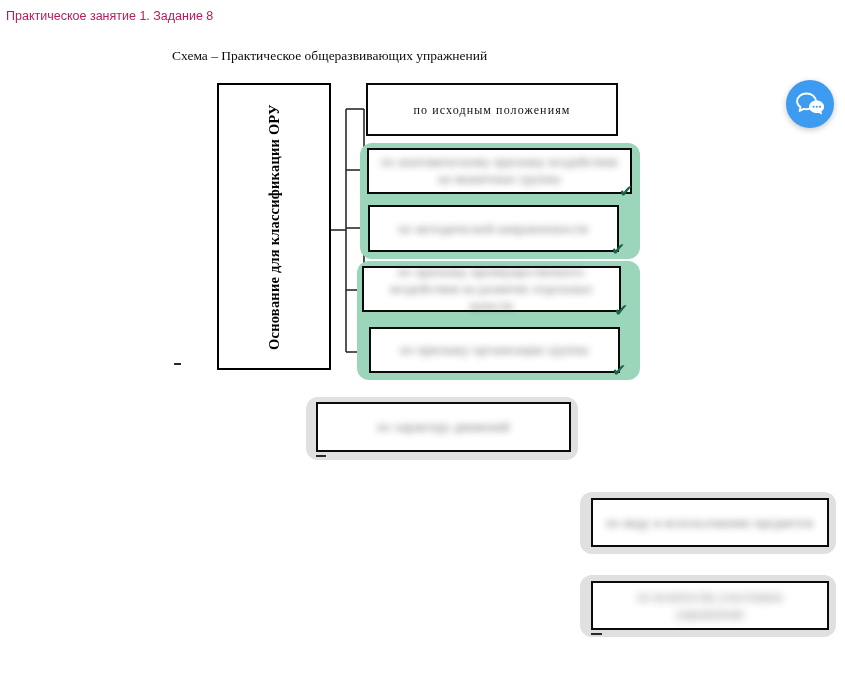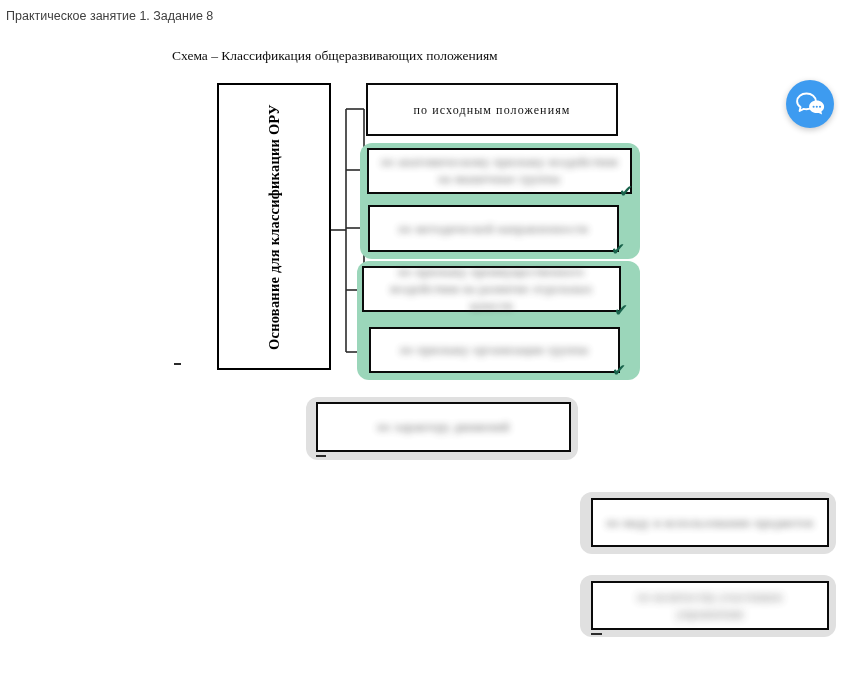--- a/index.html
+++ b/index.html
@@ -17,21 +17,21 @@
   }
 
   
   .page-header {
     position: absolute;
     left: 6px;
     top: 9px;
     font-family: "Liberation Sans", sans-serif;
     font-size: 12.5px;
     line-height: 15px;
-    color: #404040;
+    color: #be185d;
     white-space: nowrap;
   }
 
   
   .diagram-caption {
     position: absolute;
     left: 172px;
     top: 47px;
     font-family: "Liberation Serif", serif;
     font-size: 13.5px;
@@ -160,21 +160,21 @@
   .edge-art {
     position: absolute;
     background: #2b2b2b;
   }
 </style>
 </head>
 <body>
 
 <div class="page-header">Практическое занятие 1. Задание 8</div>
 
-<div class="diagram-caption">Схема – Классификация общеразвивающих положениям</div>
+<div class="diagram-caption">Схема – Практическое общеразвивающих упражнений</div>
 
 <div class="stray-dash"></div>
 
 <svg class="connector-layer" width="845" height="674" viewBox="0 0 845 674">
   <g stroke="#2b2b2b" stroke-width="1.6" fill="none">
 
     <line x1="346" y1="109" x2="346" y2="352"></line>
 
     <line x1="331" y1="230" x2="346" y2="230"></line>
 

